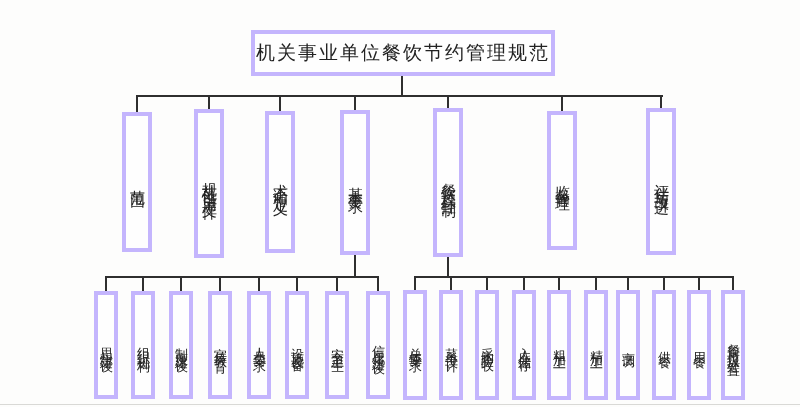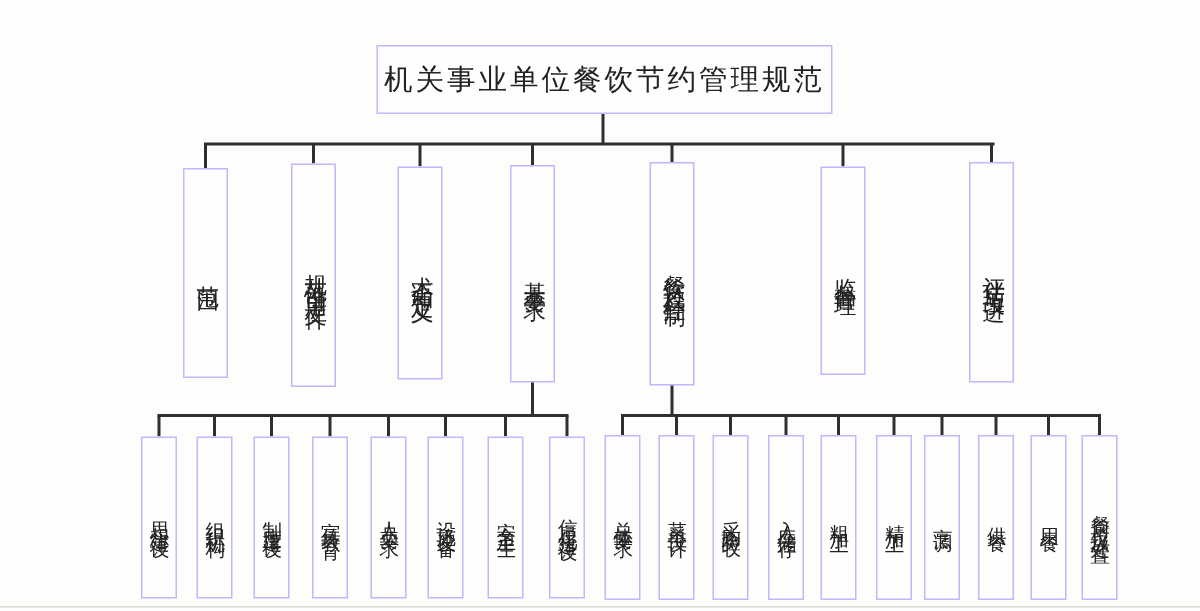--- a/index.html
+++ b/index.html
@@ -13,21 +13,21 @@
     height: 407px;
     background: #fdfdfc;
     font-family: "Liberation Sans", sans-serif;
     color: #222222;
     overflow: hidden;
   }
   .node {
     position: absolute;
     box-sizing: border-box;
     background: #fefefe;
-    border: 1px solid #c4b5fd;
+    border: 4px solid #c4b5fd;
     display: flex;
     align-items: center;
     justify-content: center;
     text-align: center;
   }
   .node.root {
     font-size: 19px;
     letter-spacing: 2px;
     font-weight: 500;
     white-space: nowrap;

